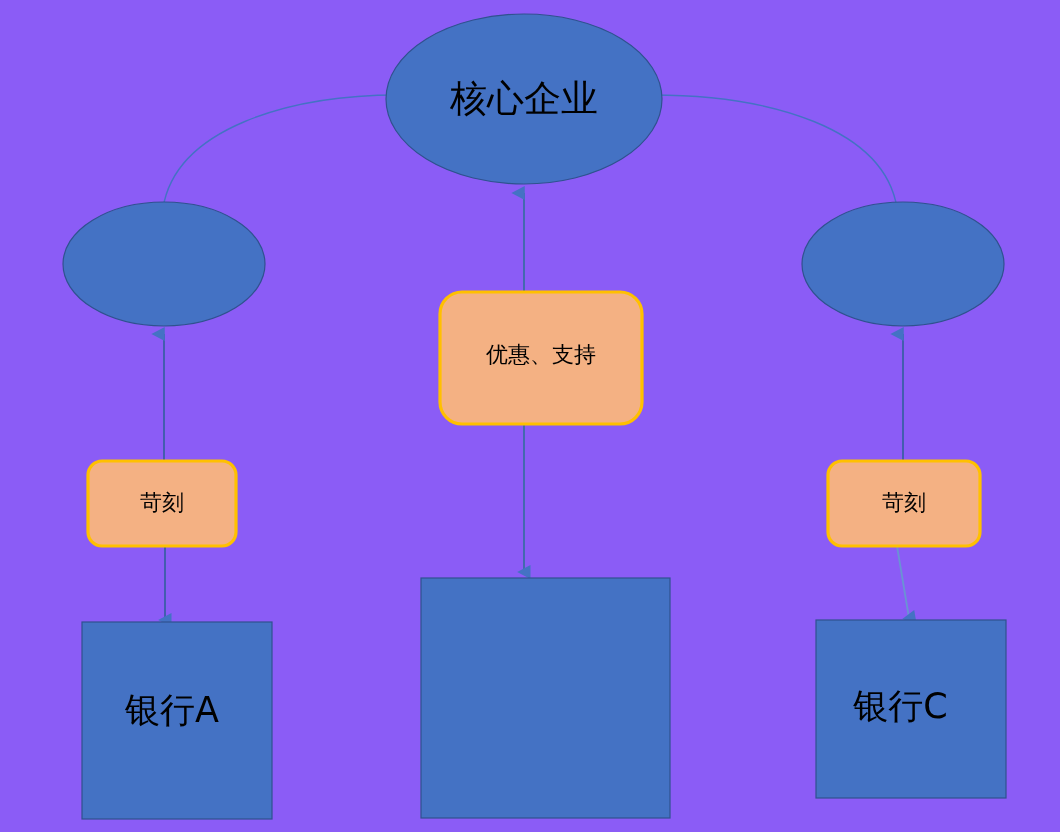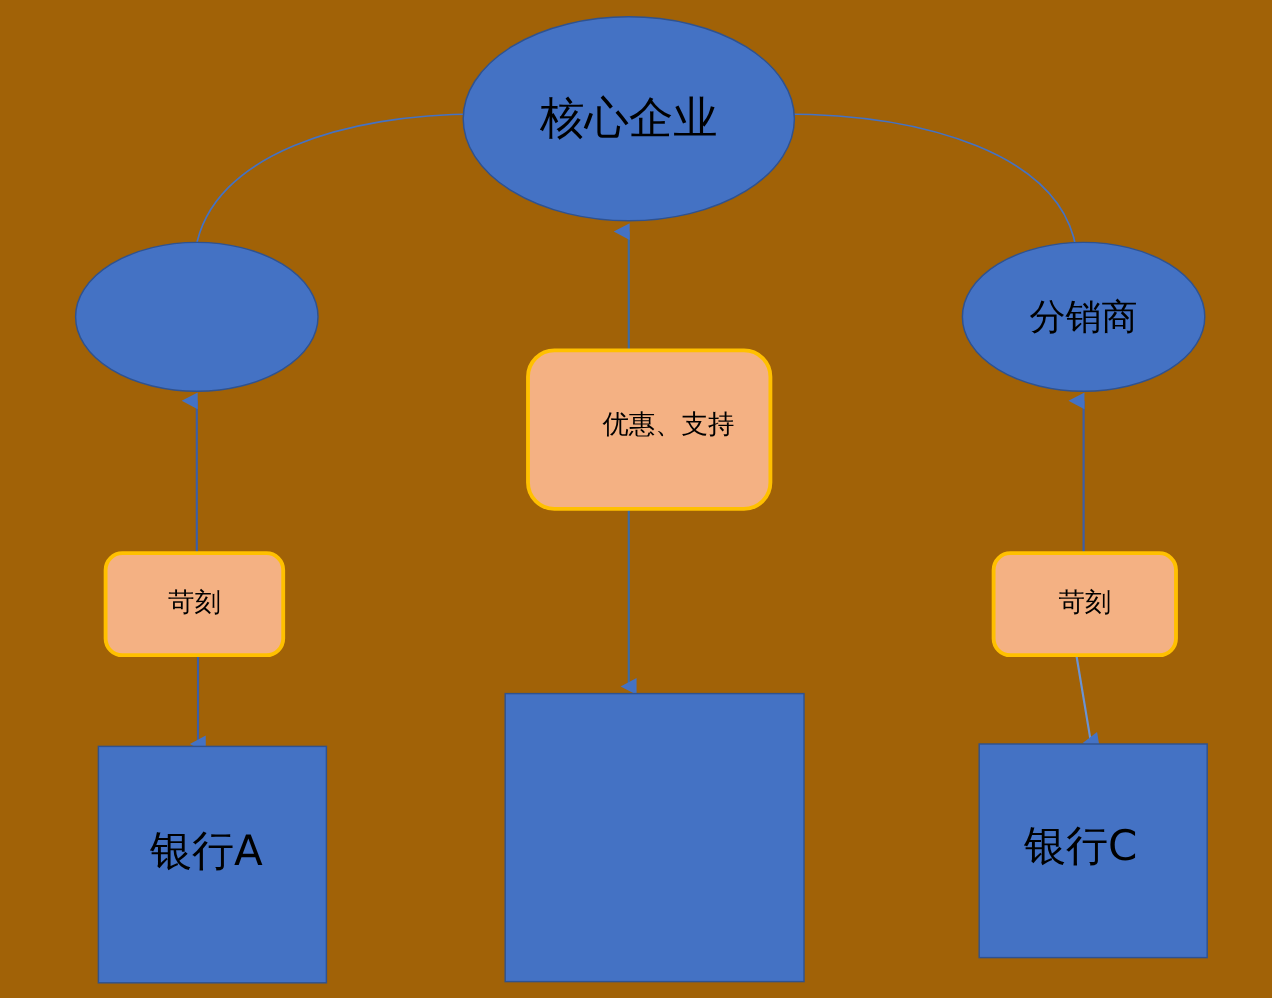--- a/index.html
+++ b/index.html
@@ -10,21 +10,21 @@
   body {
     width: 1060px;
     height: 832px;
     overflow: hidden;
     font-family: "DejaVu Sans", "Liberation Sans", sans-serif;
   }
   #diagram-canvas {
     position: relative;
     width: 1060px;
     height: 832px;
-    background: #a16207;
+    background: #8b5cf6;
   }
   svg.layer {
     position: absolute;
     left: 0;
     top: 0;
     width: 1060px;
     height: 832px;
   }
   .node-label {
     position: absolute;
@@ -80,23 +80,22 @@
     <rect x="828" y="461" width="152" height="85" rx="14" ry="14" fill="#F4B183" stroke="#FFC000" stroke-width="3.2"></rect>
 
     <ellipse cx="524" cy="99" rx="138" ry="85" fill="#4472C4" stroke="#2F528F" stroke-width="1.2"></ellipse>
     <ellipse cx="164" cy="264" rx="101" ry="62" fill="#4472C4" stroke="#2F528F" stroke-width="1.2"></ellipse>
     <ellipse cx="903" cy="264" rx="101" ry="62" fill="#4472C4" stroke="#2F528F" stroke-width="1.2"></ellipse>
   </svg>
 
   <div class="node-label label-ellipse-core" style="left:386px; top:59px; width:276px; height:80px;">核心企业</div>
 
 
-  <div class="node-label label-ellipse-side" style="left:802px; top:233px; width:202px; height:62px;">分销商</div>
 
-  <div class="node-label label-box-wide" style="left:456px; top:330px; width:202px; height:50px;text-align:right;">优惠、支持</div>
+  <div class="node-label label-box-wide" style="left:440px; top:330px; width:202px; height:50px;text-align:right;">优惠、支持</div>
 
   <div class="node-label label-box-small" style="left:88px; top:479px; width:148px; height:48px;">苛刻</div>
 
   <div class="node-label label-box-small" style="left:828px; top:479px; width:152px; height:48px;">苛刻</div>
 
   <div class="node-label label-rect" style="left:82px; top:682px; width:180px; height:56px;">银行A</div>
 
 
   <div class="node-label label-rect" style="left:816px; top:678px; width:169px; height:56px;">银行C</div>
 

